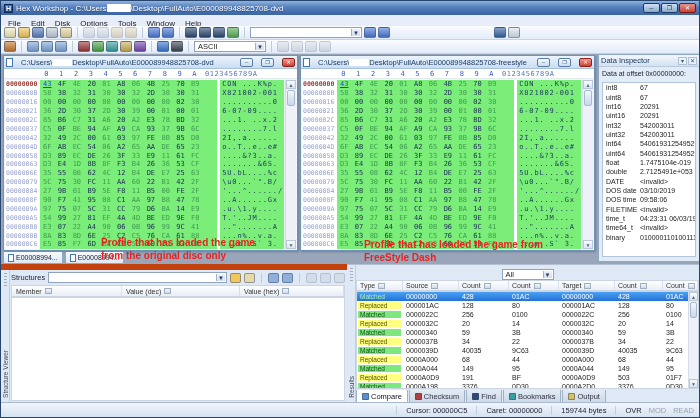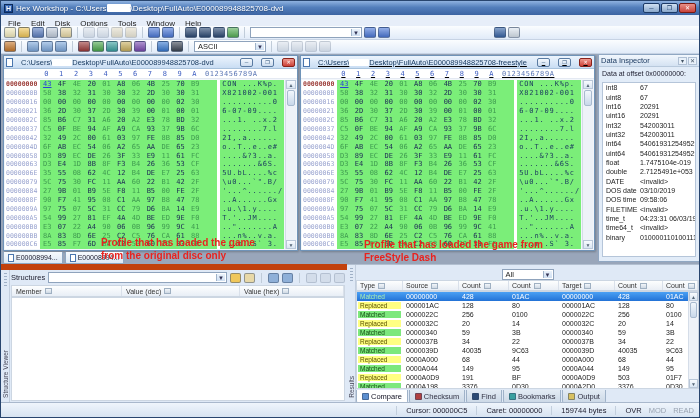--- a/index.html
+++ b/index.html
@@ -570,21 +570,21 @@
           </div>
         </div>
       <div class="vscroll">
         <span class="sarrow">▲</span>
         <span class="sthumb"></span>
         <span class="strack"></span>
         <span class="sarrow">▼</span>
       </div>
     </div>
 
-    <div class="hexwin" style="left:299px;text-decoration:underline;">
+    <div class="hexwin" style="left:299px;">
       <div class="hexwin-title">
         <span class="doc-ico"></span>
         <span class="path"><span>C:\Users\</span><span class="redact"></span><span>Desktop\FullAuto\E000089948825708-freestyle</span></span>
         <span class="pbtn">─</span>
         <span class="pbtn">❐</span>
         <span class="pbtn close">✕</span>
       </div>
       <div class="hex-colhead">
         <span class="hc-spacer"></span>
         <span class="colcells">

